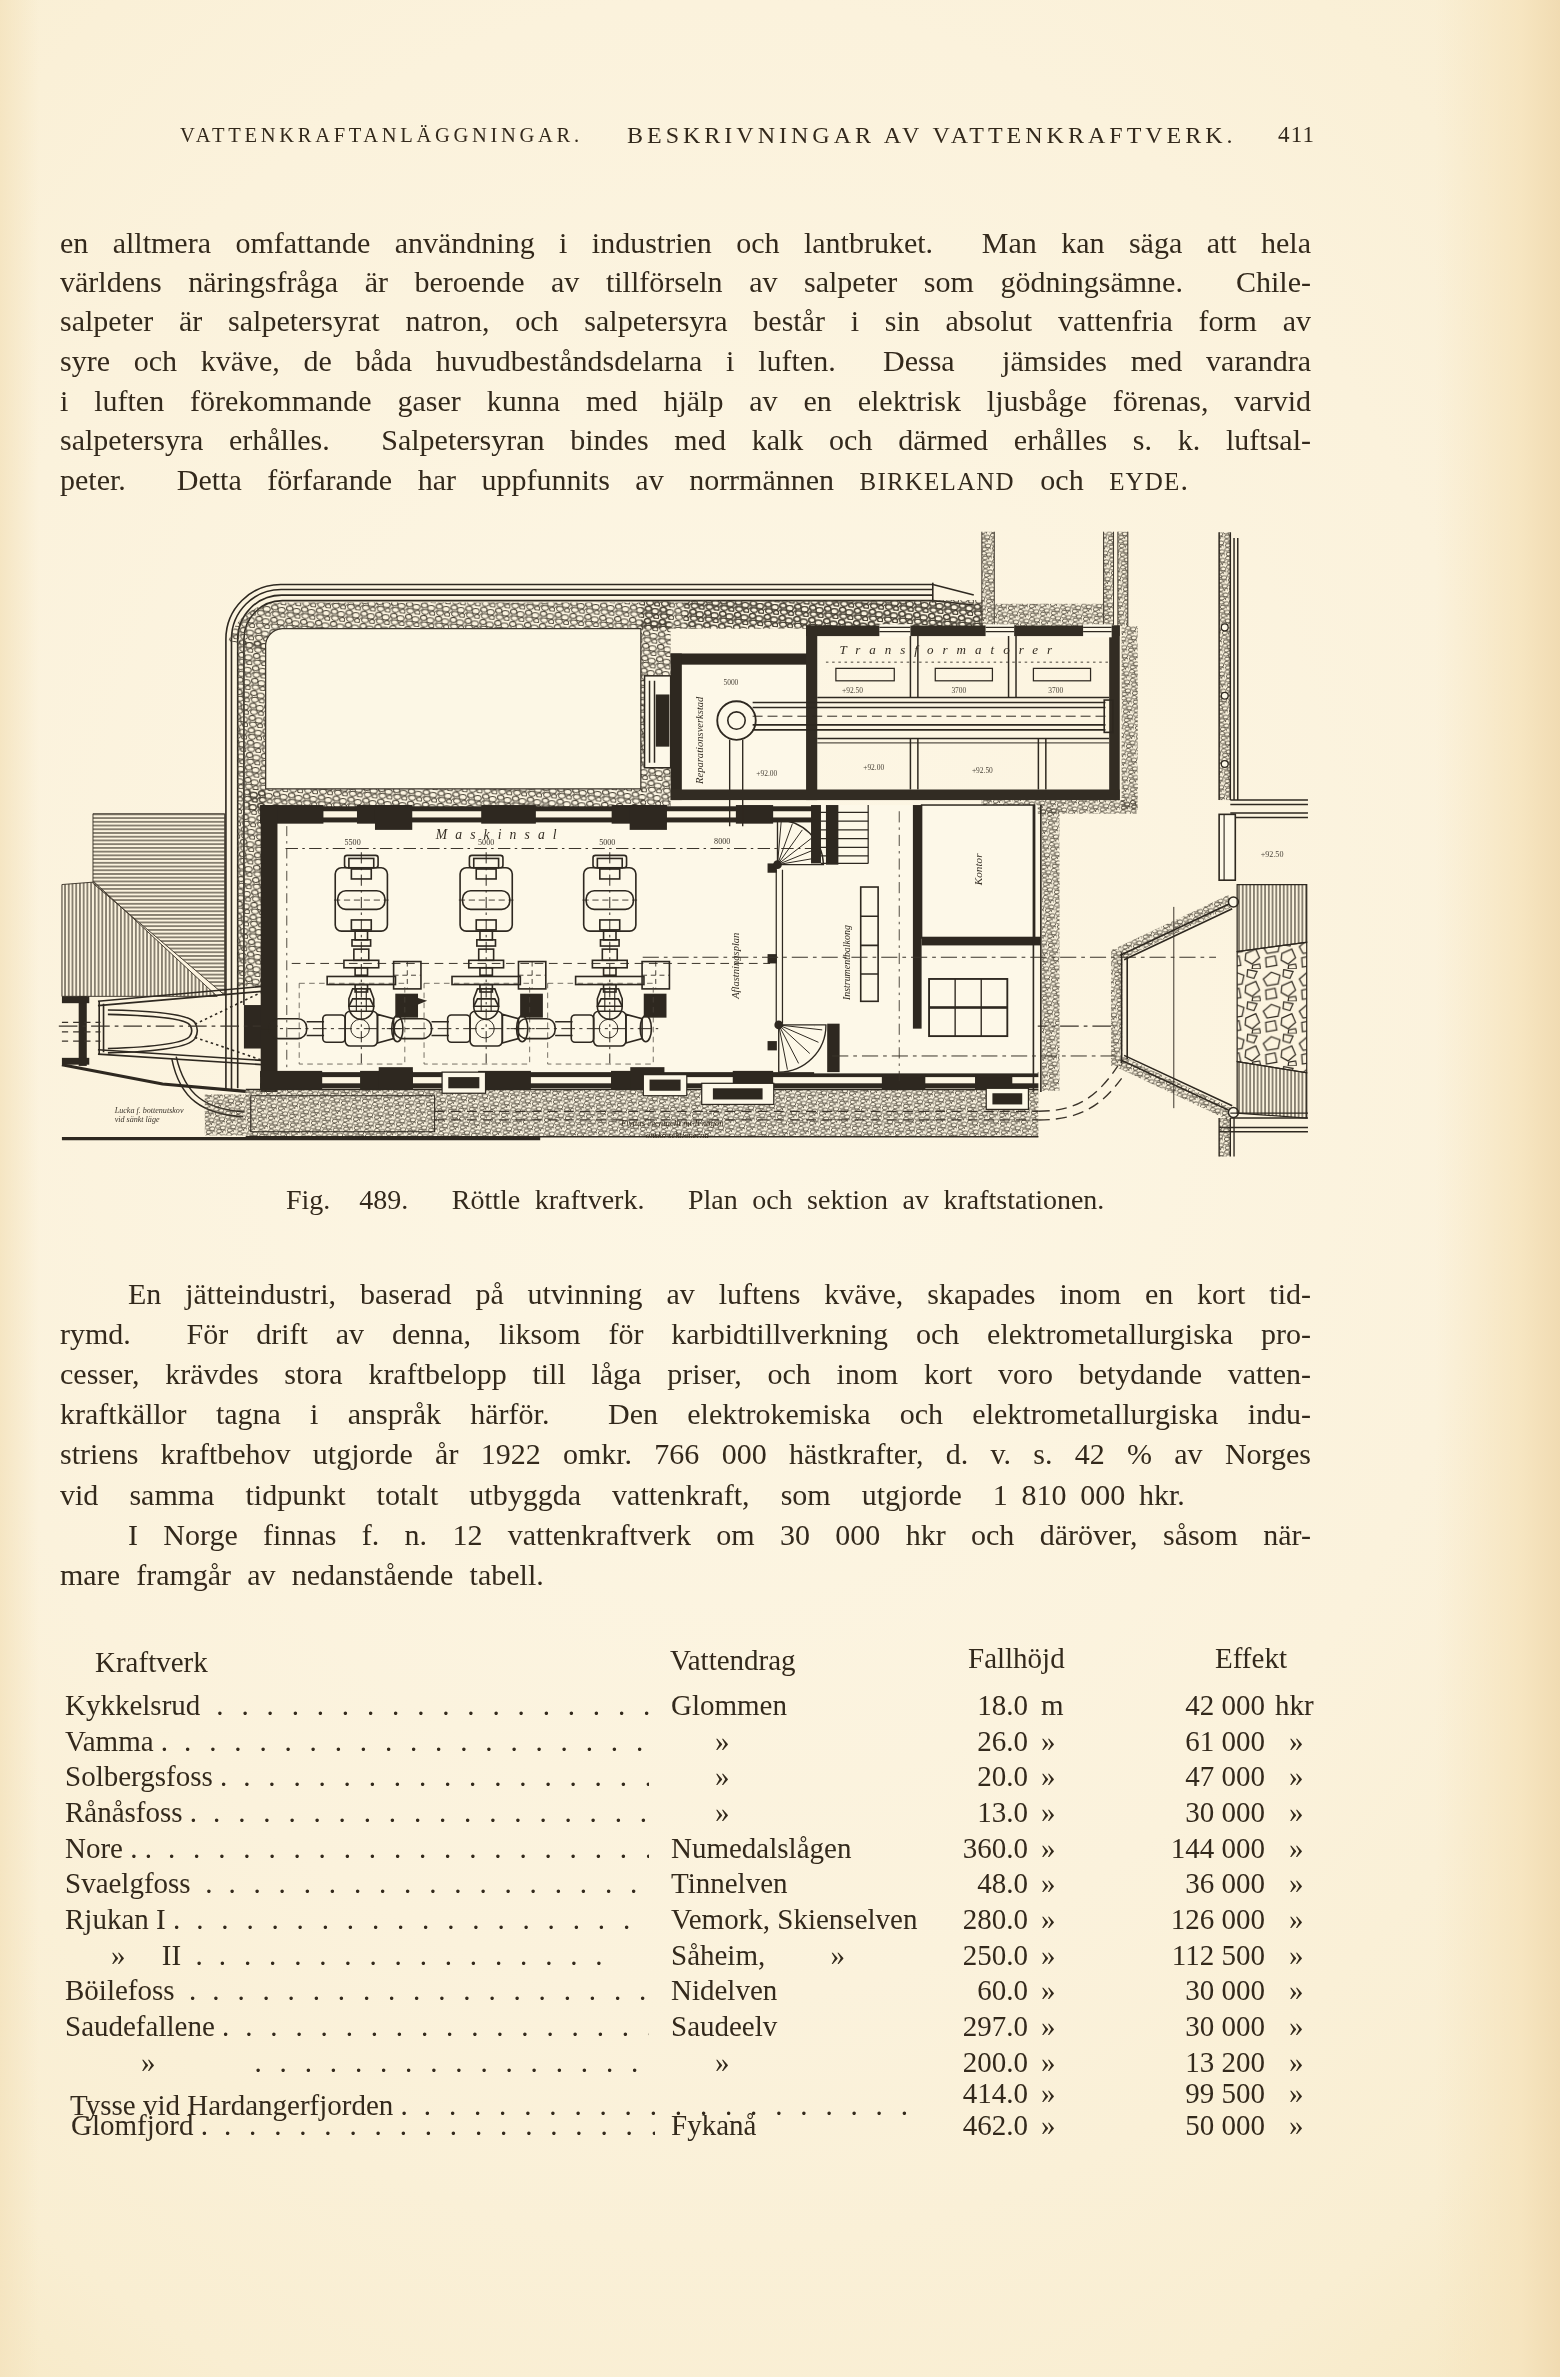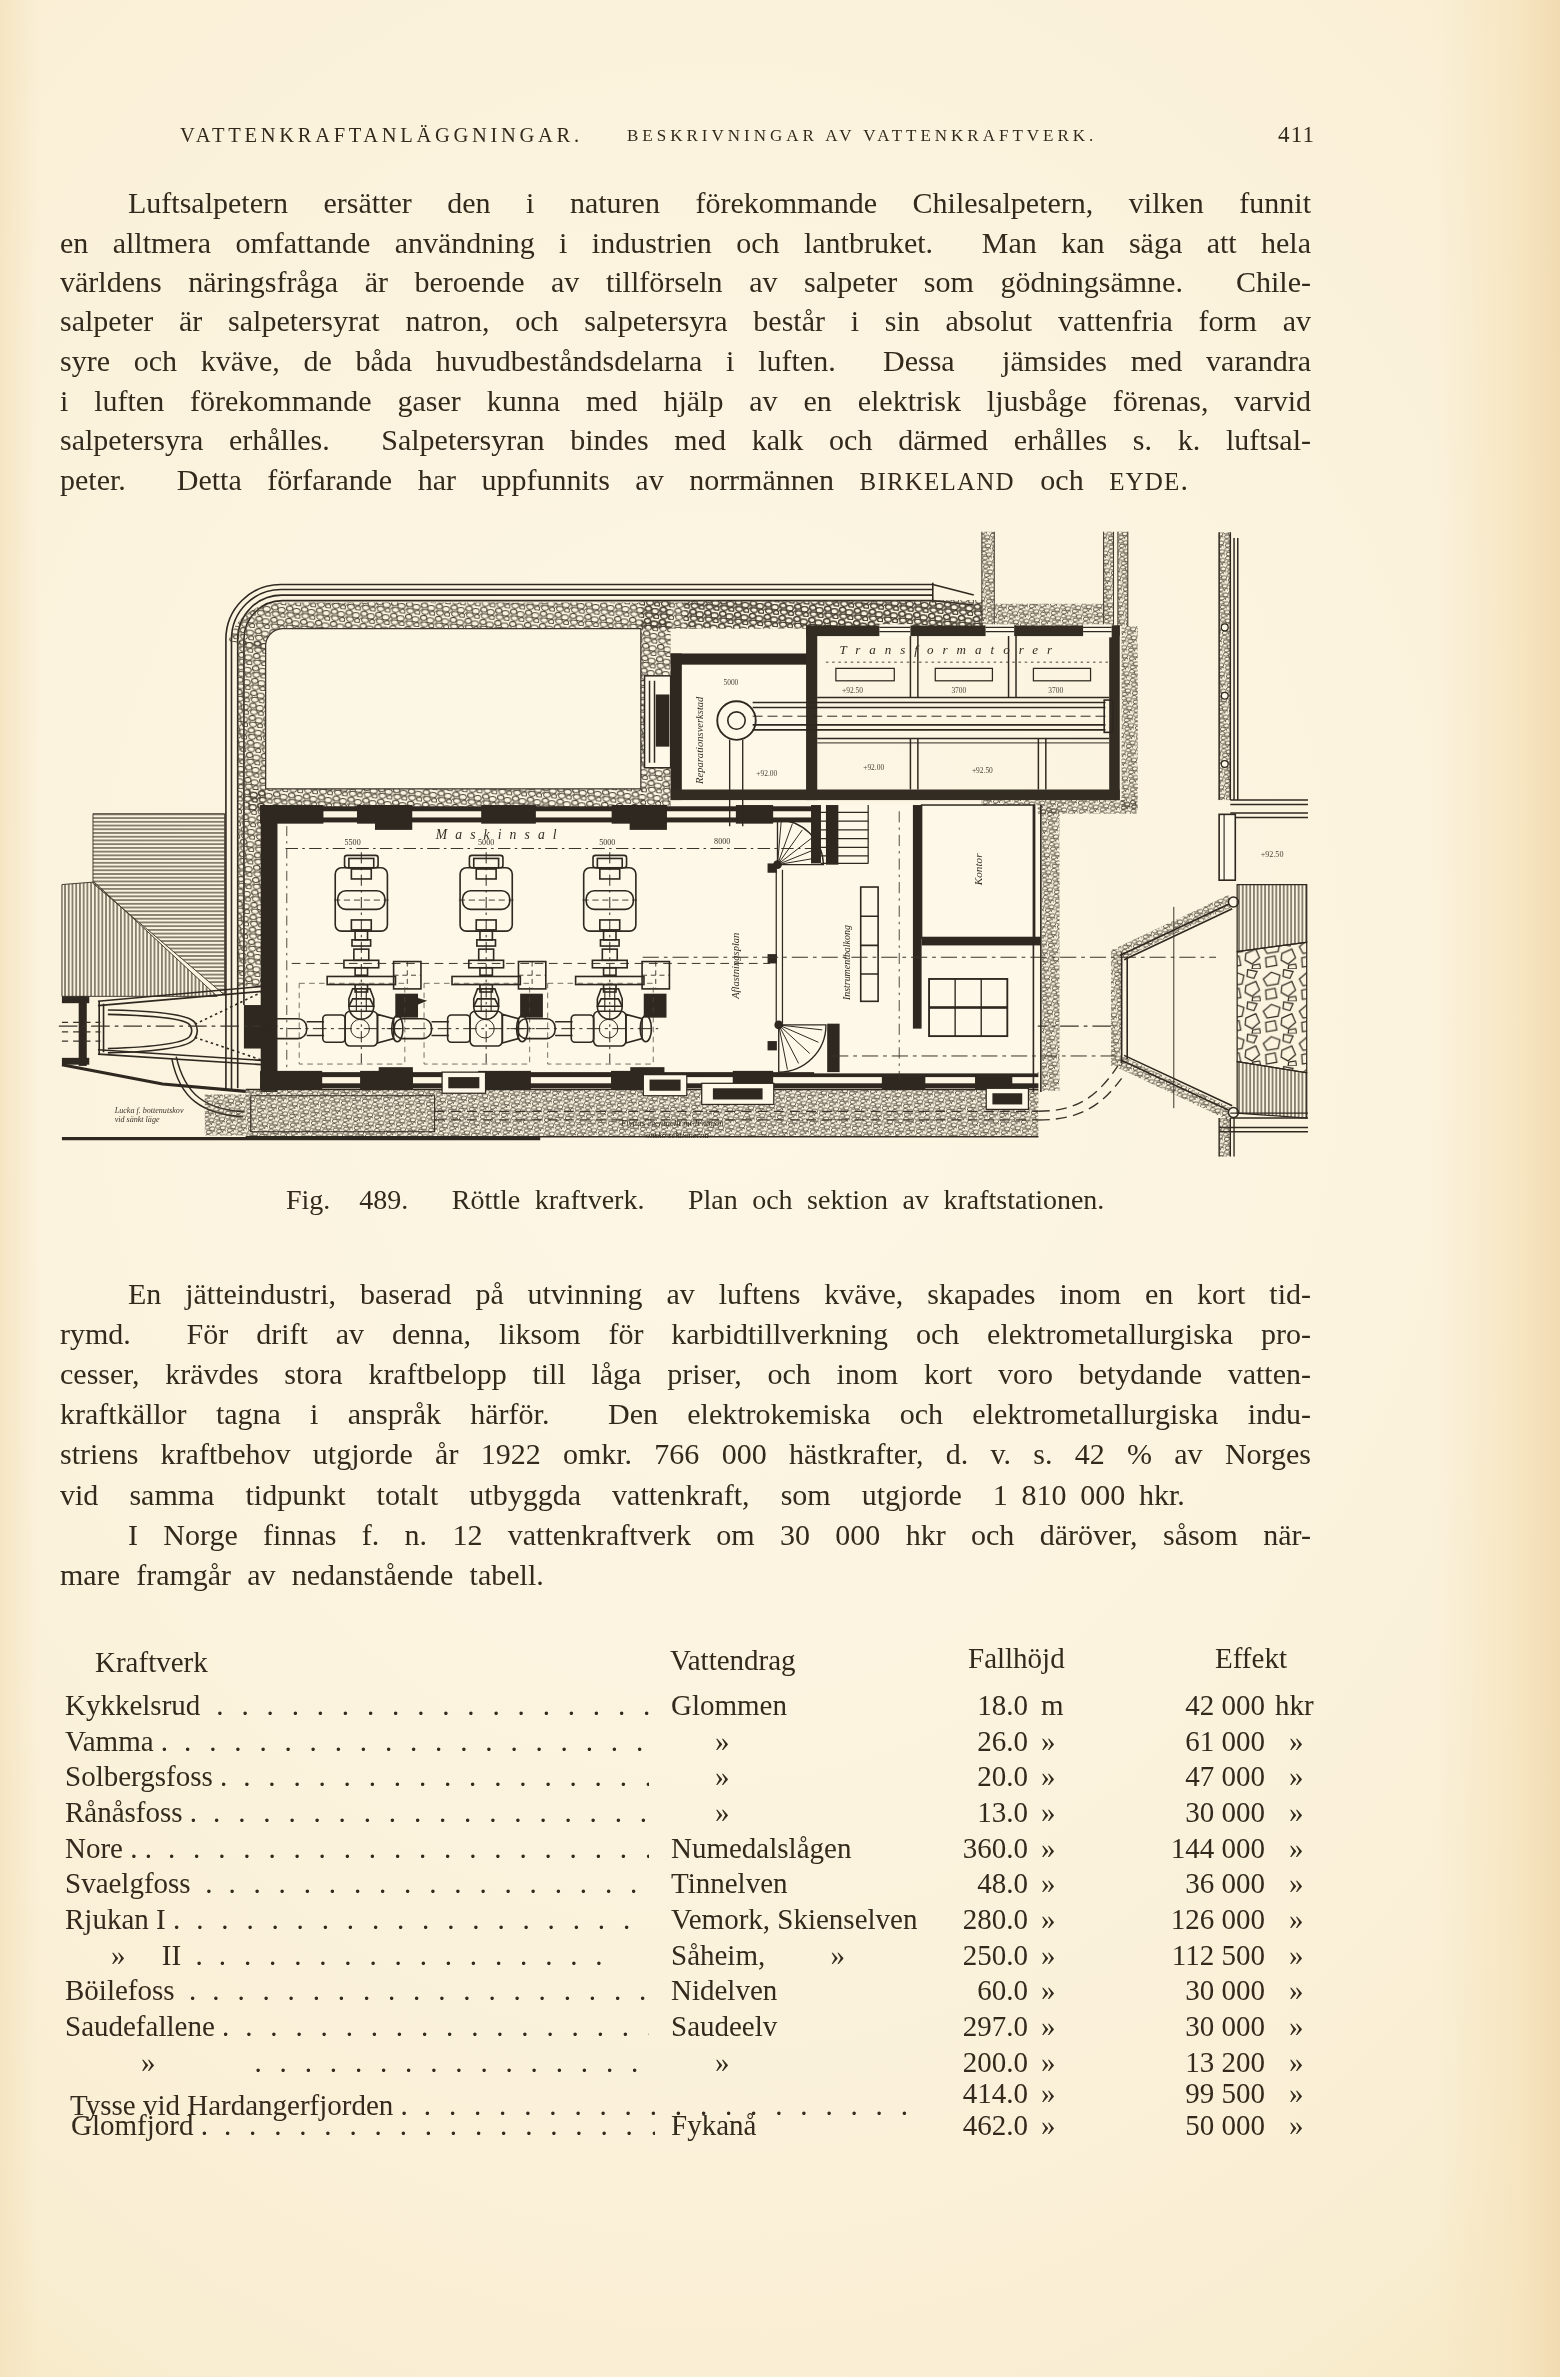--- a/index.html
+++ b/index.html
@@ -13,25 +13,24 @@
 .tbl{position:absolute;font-size:29px;line-height:32px;white-space:nowrap;}
 .dots{overflow:hidden;flex:1 1 auto;white-space:nowrap;word-spacing:10.6px;padding-left:16px;letter-spacing:0;}
 .row{display:flex;}
 .num{position:absolute;font-size:29px;line-height:32px;text-align:right;white-space:nowrap;}
 .unit{position:absolute;font-size:29px;line-height:32px;white-space:nowrap;}
 </style></head>
 <body>
 <div id="page">
 
 <div class="ln" style="left:180px;top:119px;font-size:20.5px;letter-spacing:3.7px;">VATTENKRAFTANLÄGGNINGAR.</div>
-<div class="ln" style="left:627px;top:119px;font-size:17px;letter-spacing:4px;">BESKRIVNINGAR AV VATTENKRAFTVERK.</div>
+<div class="ln" style="left:627px;top:119px;font-size:24px;letter-spacing:4px;">BESKRIVNINGAR AV VATTENKRAFTVERK.</div>
 
 <div class="ln" style="left:1278px;top:118px;font-size:23px;letter-spacing:1.2px;">411</div>
 
-<div class="ln j" style="left:128px;top:186px;width:1183px;">Luftsalpetern&nbsp; ersätter&nbsp; den&nbsp; i&nbsp; naturen&nbsp; förekommande&nbsp; Chilesalpetern,&nbsp; vilken&nbsp; funnit</div>
 <div class="ln j" style="left:60px;top:226px;width:1251px;">en alltmera omfattande användning i industrien och lantbruket.&nbsp; Man kan säga att hela</div>
 <div class="ln j" style="left:60px;top:265px;width:1251px;">världens näringsfråga är beroende av tillförseln av salpeter som gödningsämne.&nbsp; Chile-</div>
 <div class="ln j" style="left:60px;top:304px;width:1251px;">salpeter är salpetersyrat natron, och salpetersyra består i sin absolut vattenfria form av</div>
 <div class="ln j" style="left:60px;top:344px;width:1251px;">syre och kväve, de båda huvudbeståndsdelarna i luften.&nbsp; Dessa&nbsp; jämsides med varandra</div>
 <div class="ln j" style="left:60px;top:384px;width:1251px;">i luften förekommande gaser kunna med hjälp av en elektrisk ljusbåge förenas, varvid</div>
 <div class="ln j" style="left:60px;top:423px;width:1251px;">salpetersyra erhålles.&nbsp; Salpetersyran bindes med kalk och därmed erhålles s. k. luftsal-</div>
 <div class="ln" style="left:60px;top:463px;word-spacing:18px;">peter.&nbsp; Detta förfarande har uppfunnits av norrmännen <span class="sc">BIRKELAND</span> och <span class="sc">EYDE</span>.</div>
 
 <svg id="fig" style="position:absolute;left:37px;top:528px;" width="1317" height="646" viewBox="60 850 2120 1040">
 <defs>

